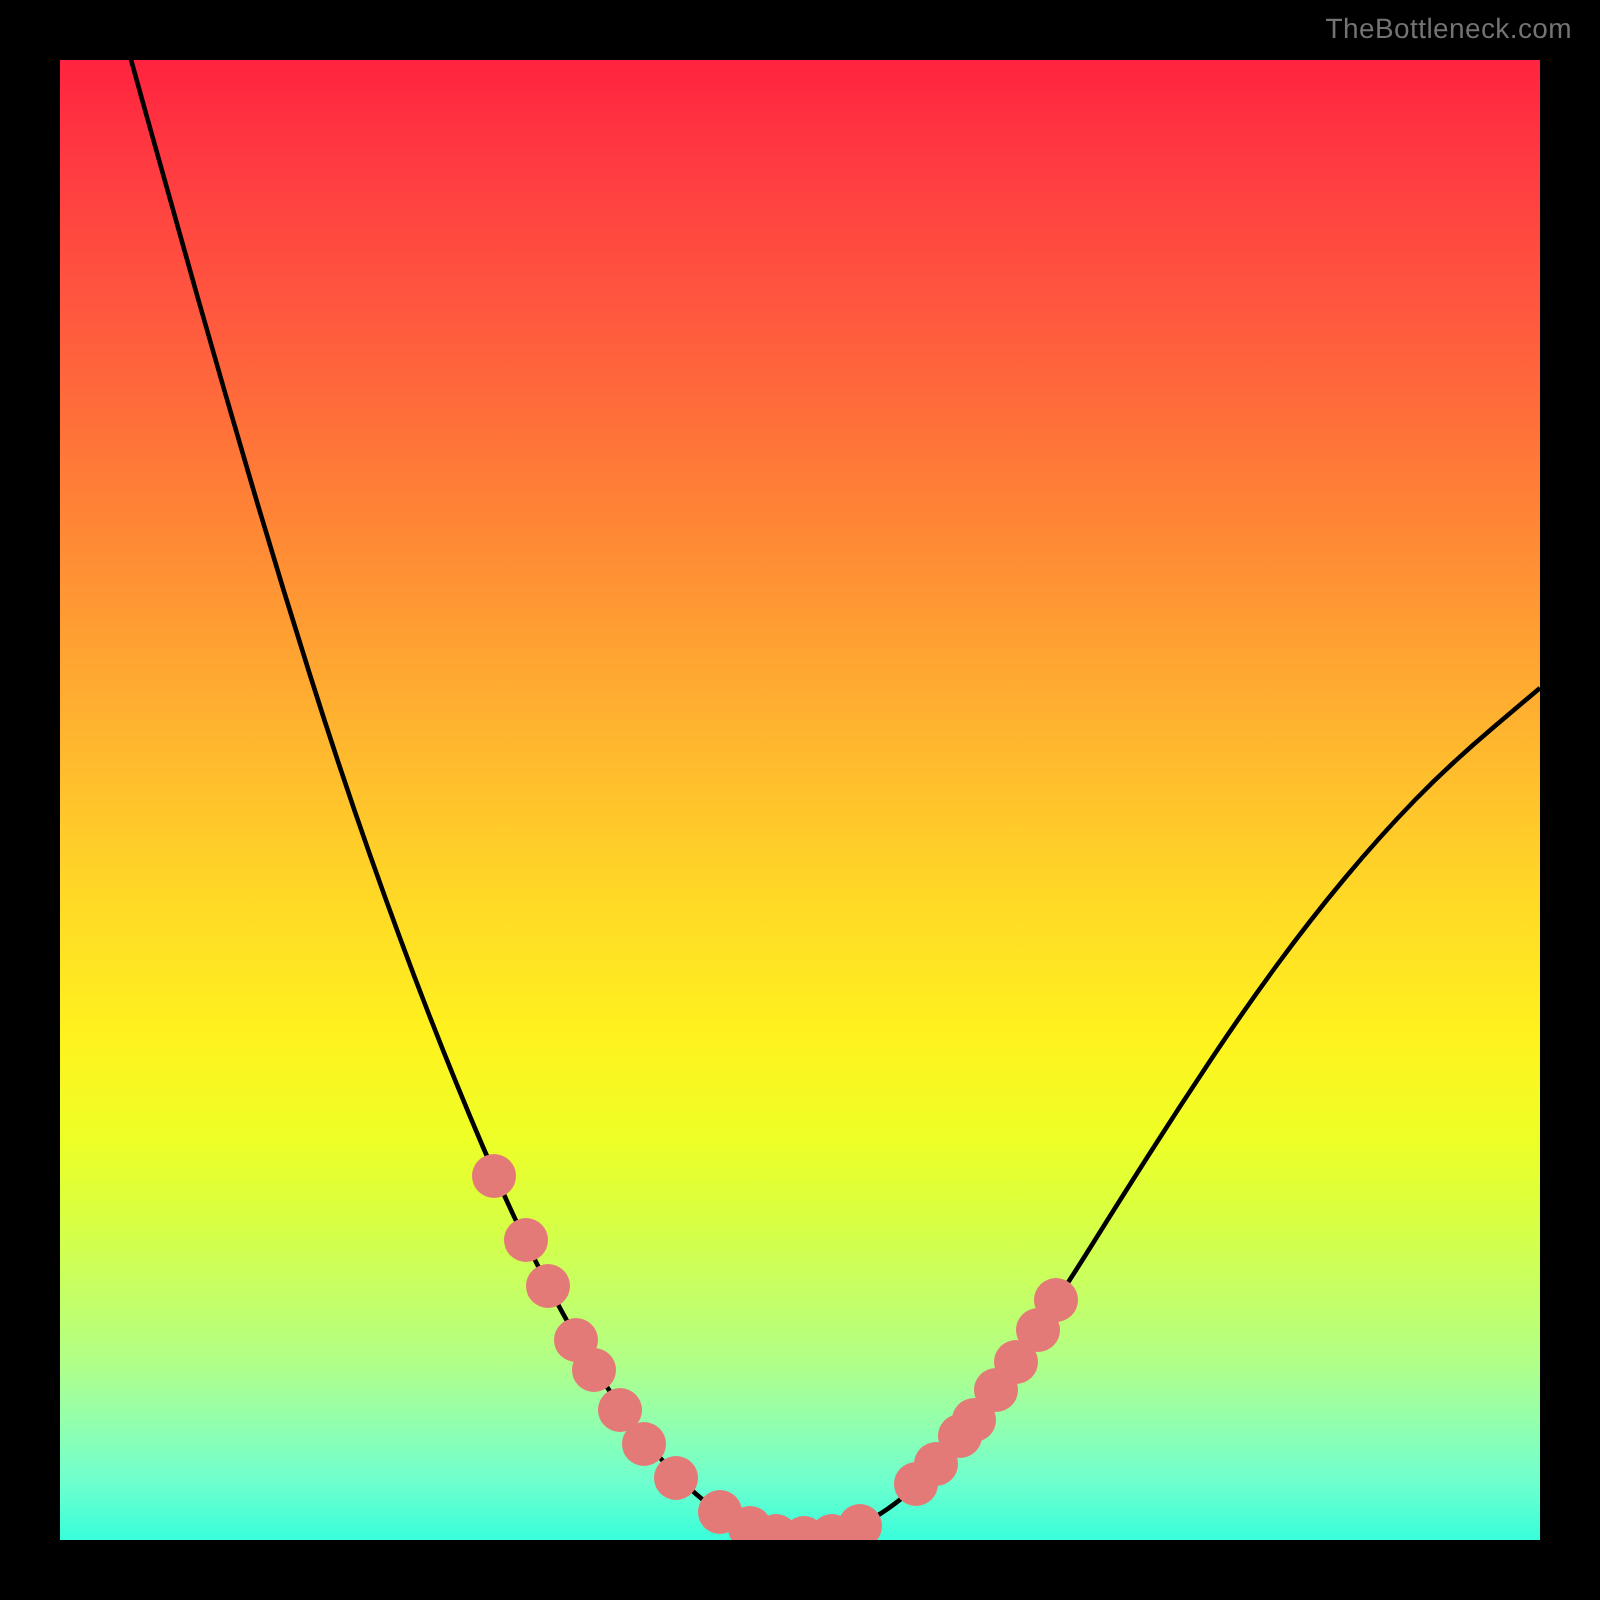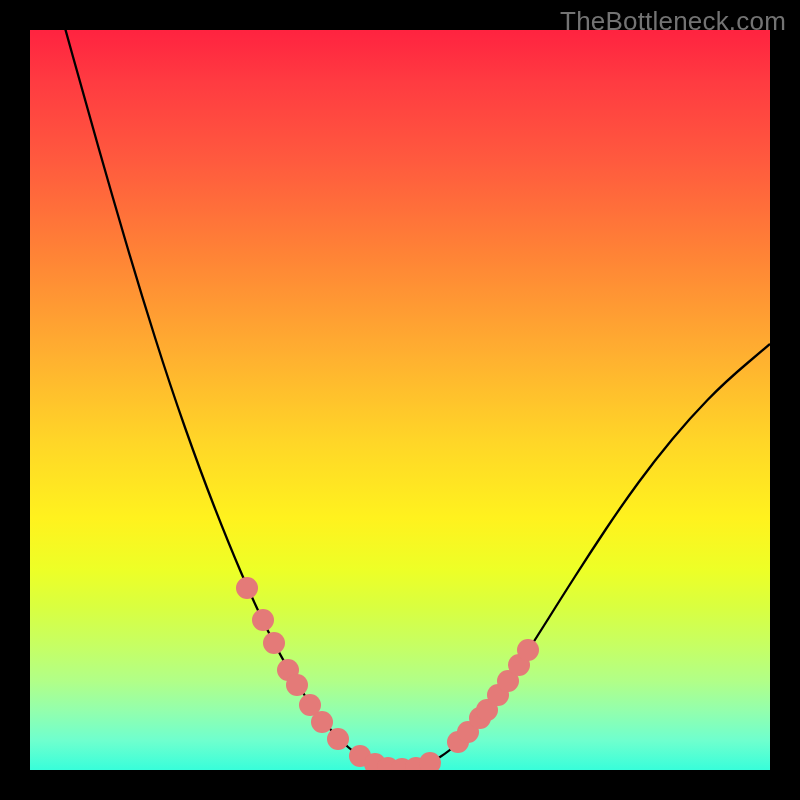--- a/index.html
+++ b/index.html
@@ -43,21 +43,21 @@
       #6fffce 96%,
       #38feda 100%
     );
     overflow: hidden;
   }
   .watermark {
     position: absolute;
     top: 6px;
     right: 14px;
     color: #737373;
-    font-size: 26px;
+    font-size: 14px;
     letter-spacing: 0.2px;
     font-weight: 400;
   }
   svg.curve {
     position: absolute;
     left: 0;
     top: 0;
     width: 740px;
     height: 740px;
     overflow: visible;

